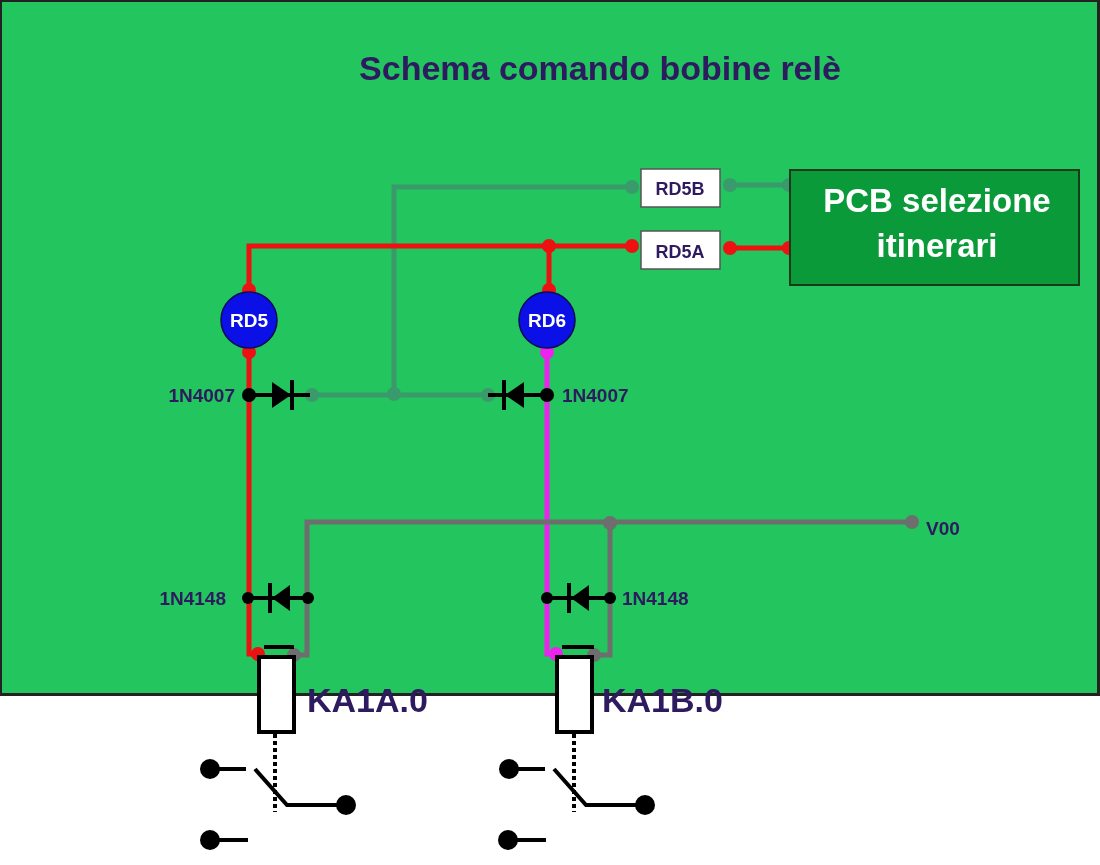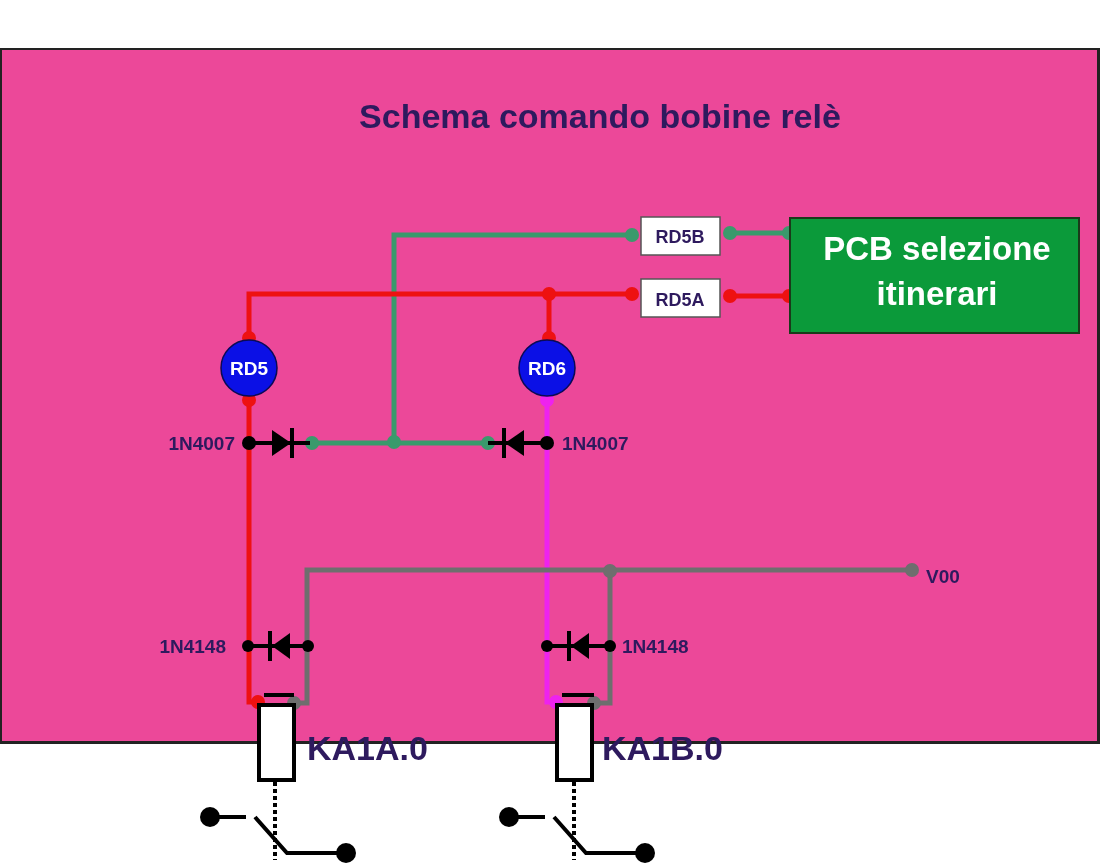--- a/index.html
+++ b/index.html
@@ -1,21 +1,20 @@
 <!DOCTYPE html>
 <html><head>
 <meta charset="utf-8">
 <style>
   html, body { margin: 0; padding: 0; background: #ffffff; }
   body { width: 1100px; height: 865px; overflow: hidden; }
   .frame {
     position: relative; width: 1100px; height: 696px; box-sizing: border-box;
     border: 2px solid #222; border-right-width: 3px; border-bottom-width: 3px;
-    background: #ec4899;
-    margin-top: 48px;
+    background: #22c55e;
   }
   svg { position: absolute; left: 0; top: 0; }
   .title { font-family: "Liberation Sans", sans-serif; font-weight: bold; font-size: 34px; fill: #2e1a5e; }
   .lbl { font-family: "Liberation Sans", sans-serif; font-weight: bold; font-size: 19px; fill: #2e1a5e; }
   .lbl-box { font-family: "Liberation Sans", sans-serif; font-weight: bold; font-size: 18px; fill: #2e1a5e; }
   .lbl-big { font-family: "Liberation Sans", sans-serif; font-weight: bold; font-size: 34px; fill: #2e1a5e; }
   .pcb { font-family: "Liberation Sans", sans-serif; font-weight: bold; font-size: 33px; fill: #ffffff; }
   .coil-text { font-family: "Liberation Sans", sans-serif; font-weight: bold; font-size: 19px; fill: #ffffff; }
 </style>
 </head>

